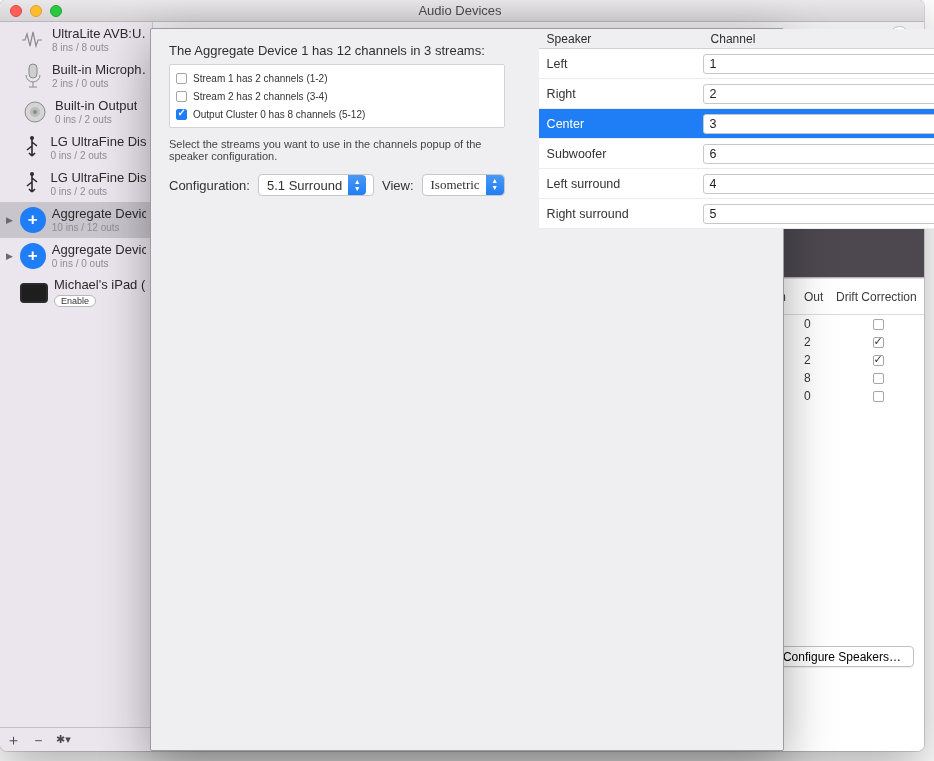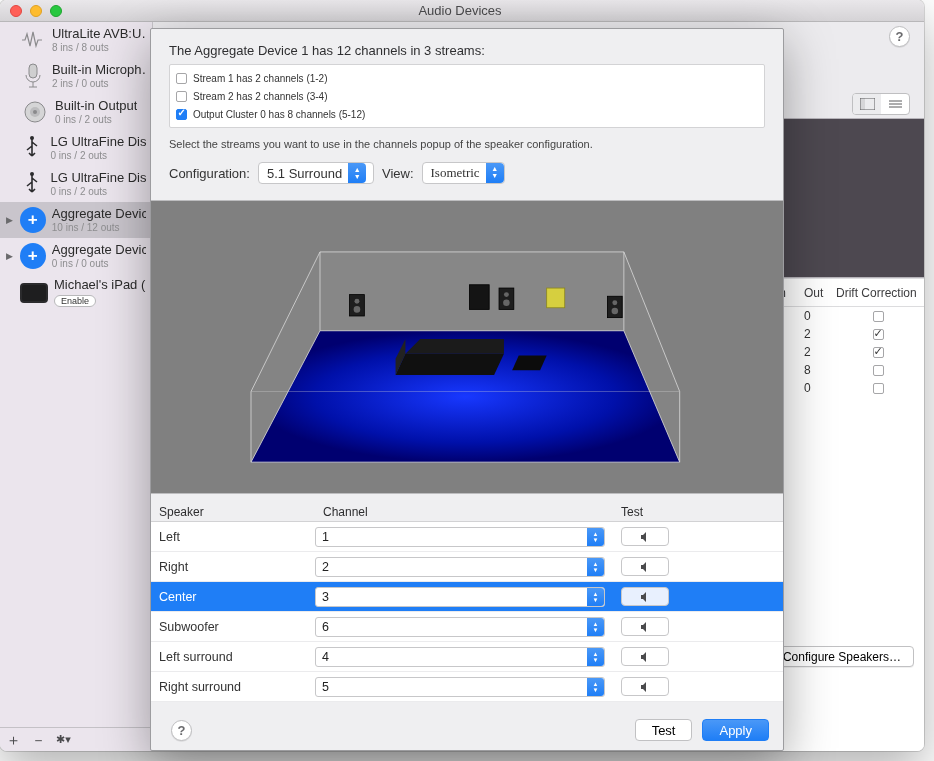--- a/index.html
+++ b/index.html
@@ -97,21 +97,21 @@
       flex:1; background:#fff; border-top:1px solid #dedee0;
       position:relative;
     }
     .io-table{
       position:absolute; top:0; right:0; width:152px;
       font-size:12px;
     }
     .io-table .hdr{
       display:grid; grid-template-columns: 28px 32px 1fr;
       background:#fff; border-bottom:1px solid #dcdcde;
-      color:#3c3c3e; height:28px; align-items:center;
+      color:#3c3c3e; height:36px; align-items:center;
       font-size:12px;
     }
     .io-table .hdr span{padding:0 4px;}
     .io-rows .row{
       display:grid; grid-template-columns: 28px 32px 1fr;
       height:18px; align-items:center; font-size:12px;
       padding:0;
     }
     .io-rows .row span{padding:0 4px;}
     .chk{width:11px;height:11px;border:1px solid #a6a6a8;border-radius:2px;display:inline-block;position:relative;background:#fff;}
@@ -126,21 +126,21 @@
     
     .sheet{
       position:absolute;
       left:150px; top:28px;
       width:634px;
       bottom:10px;
       background:#efeff1;
       border:1px solid #9c9c9f;
       border-radius:2px;
       box-shadow: 0 14px 50px rgba(0,0,0,0.35);
-      display:flex; flex-direction:column;gap:8px;
+      display:flex; flex-direction:row;gap:8px;
     }
     .sheet-inner{
       padding:14px 18px 8px 18px; display:flex; flex-direction:column; gap:6px;
     }
     .msg{font-size:13px;color:#2f2f31;}
     .streams{background:#fff;border:1px solid #d3d3d5;padding:4px 6px;border-radius:2px;}
     .streamrow{display:flex;align-items:center;gap:6px;height:18px;font-size:10px;}
     .streamrow .chk{flex-shrink:0;}
     .chk.blue{background:#1f7ef6;border-color:#1f7ef6;}
     .chk.blue::after{content:"✓";color:#fff;position:absolute;left:0.5px;top:-2.5px;font-size:10px;font-weight:700;}

